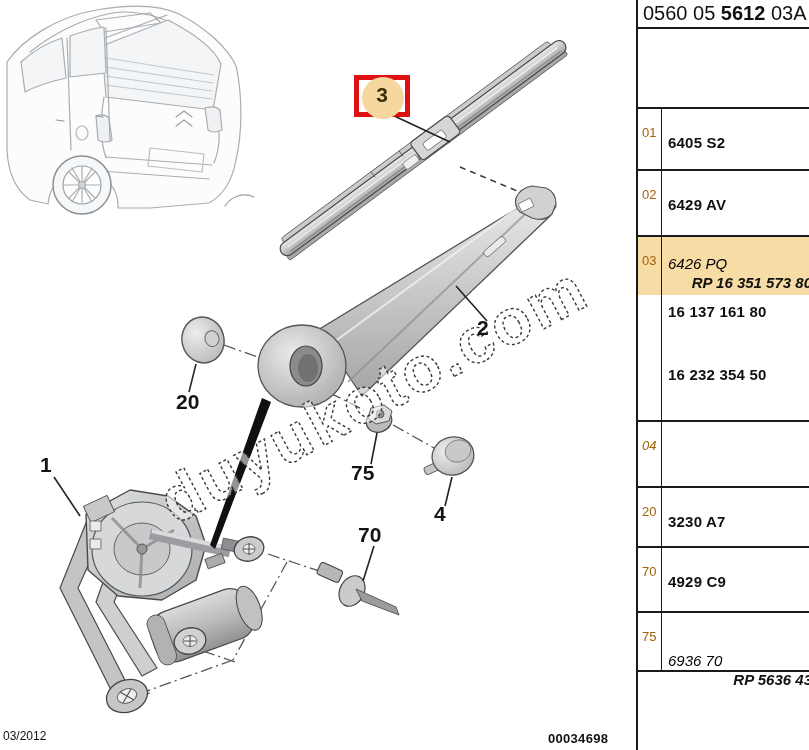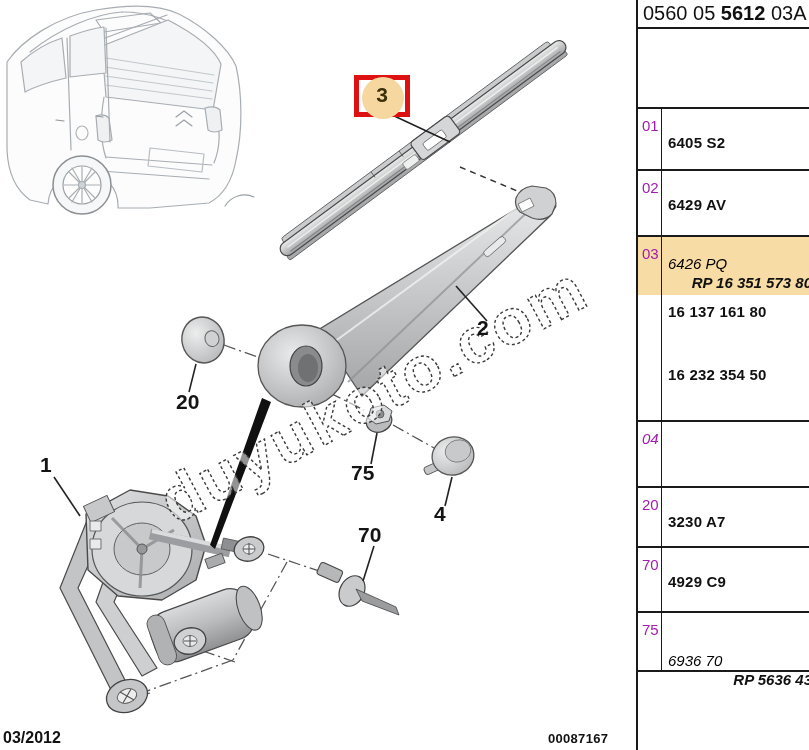--- a/index.html
+++ b/index.html
@@ -11,42 +11,42 @@
   .panel{position:absolute;left:636px;top:0;width:184px;height:750px;
          border-left:2px solid #1a1a1a;box-sizing:border-box;background:#fff}
   .panel-header{height:29px;border-bottom:2px solid #1a1a1a;box-sizing:border-box;
                 font-size:20px;line-height:27px;padding-left:5px;white-space:nowrap}
   .panel-header .b{font-weight:bold}
   .panel-spacer{height:80px;border-bottom:2px solid #1a1a1a;box-sizing:border-box}
   .prow{display:flex;border-bottom:2px solid #1a1a1a;box-sizing:border-box;position:relative}
   .prow.hl::before{content:"";position:absolute;left:0;right:0;top:0;height:58px;
                    background:var(--hl,#F8DCA5);z-index:0}
   .idx{width:24px;border-right:1.5px solid #1a1a1a;box-sizing:border-box;
-       font-size:15px;color:#a21caf;padding:8px 0 0 4px;position:relative;z-index:1}
+       font-size:13px;color:#a16207;padding:16px 0 0 4px;position:relative;z-index:1}
   .cell{flex:1;position:relative;z-index:1;min-width:0}
   .pn{font-weight:bold;font-size:15px;padding-left:6px;letter-spacing:.2px;white-space:nowrap}
   .pn.single{margin-top:25px}
   .pn.first{margin-top:12px}
   .pn.second{margin-top:46px}
   .refblock .oe{font-style:italic;font-size:15px;color:#000000;padding:18px 0 0 6px}
   .refblock .rp{font-style:italic;font-weight:bold;font-size:15px;text-align:right;
                 padding-right:8px;margin-top:2px;white-space:nowrap}
   .prow[data-row="75"] .refblock .oe{padding-top:39px}
 
   
   .callout{position:absolute;font-weight:bold;font-size:21px;color:#141414;line-height:1}
   .c3-box{position:absolute;left:354px;top:75px;width:56px;height:42px;
           border:5px solid #DD1111;box-sizing:border-box}
   .c3-circle{position:absolute;left:3px;top:-3px;width:42px;height:42px;border-radius:50%;
              background:var(--circ,#F6D7A0)}
   .c3-num{position:absolute;left:0;top:3px;width:100%;text-align:center;
           font-weight:bold;font-size:21px;color:#3c3008}
 
   
-  .footer-date{position:absolute;left:3px;top:729px;font-weight:bold;font-size:16px}
+  .footer-date{position:absolute;left:3px;top:729px;font-weight:normal;font-size:12px}
   .footer-doc{position:absolute;left:548px;top:731px;font-weight:bold;font-size:13px;letter-spacing:.3px}
 </style>
 </head>
 <body>
 
 <div class="stage">
 
   <svg width="625" height="750" viewBox="0 0 625 750">
     <defs>
       <linearGradient id="gBlade" x1="0" y1="0" x2="0" y2="1">
@@ -233,21 +233,21 @@
   <div class="c3-box">
     <div class="c3-circle"></div>
     <div class="c3-num">3</div>
   </div>
   <div class="callout" style="left:434px;top:503px">4</div>
   <div class="callout" style="left:176px;top:391px">20</div>
   <div class="callout" style="left:358px;top:524px">70</div>
   <div class="callout" style="left:351px;top:462px">75</div>
 
   <div class="footer-date">03/2012</div>
-  <div class="footer-doc">00087167</div>
+  <div class="footer-doc">00034698</div>
 
   <div class="panel">
     <div class="panel-header"><span>0560 05 </span><span class="b">5612</span><span> 03A</span></div>
     <div class="panel-spacer"></div>
     <div id="rows">
         <div class="prow" data-row="01" style="height: 62px; --hl: #F8DCA5;">
           <div class="idx">01</div>
           <div class="cell">
             <div class="pn single">6405 S2</div>
           </div>

